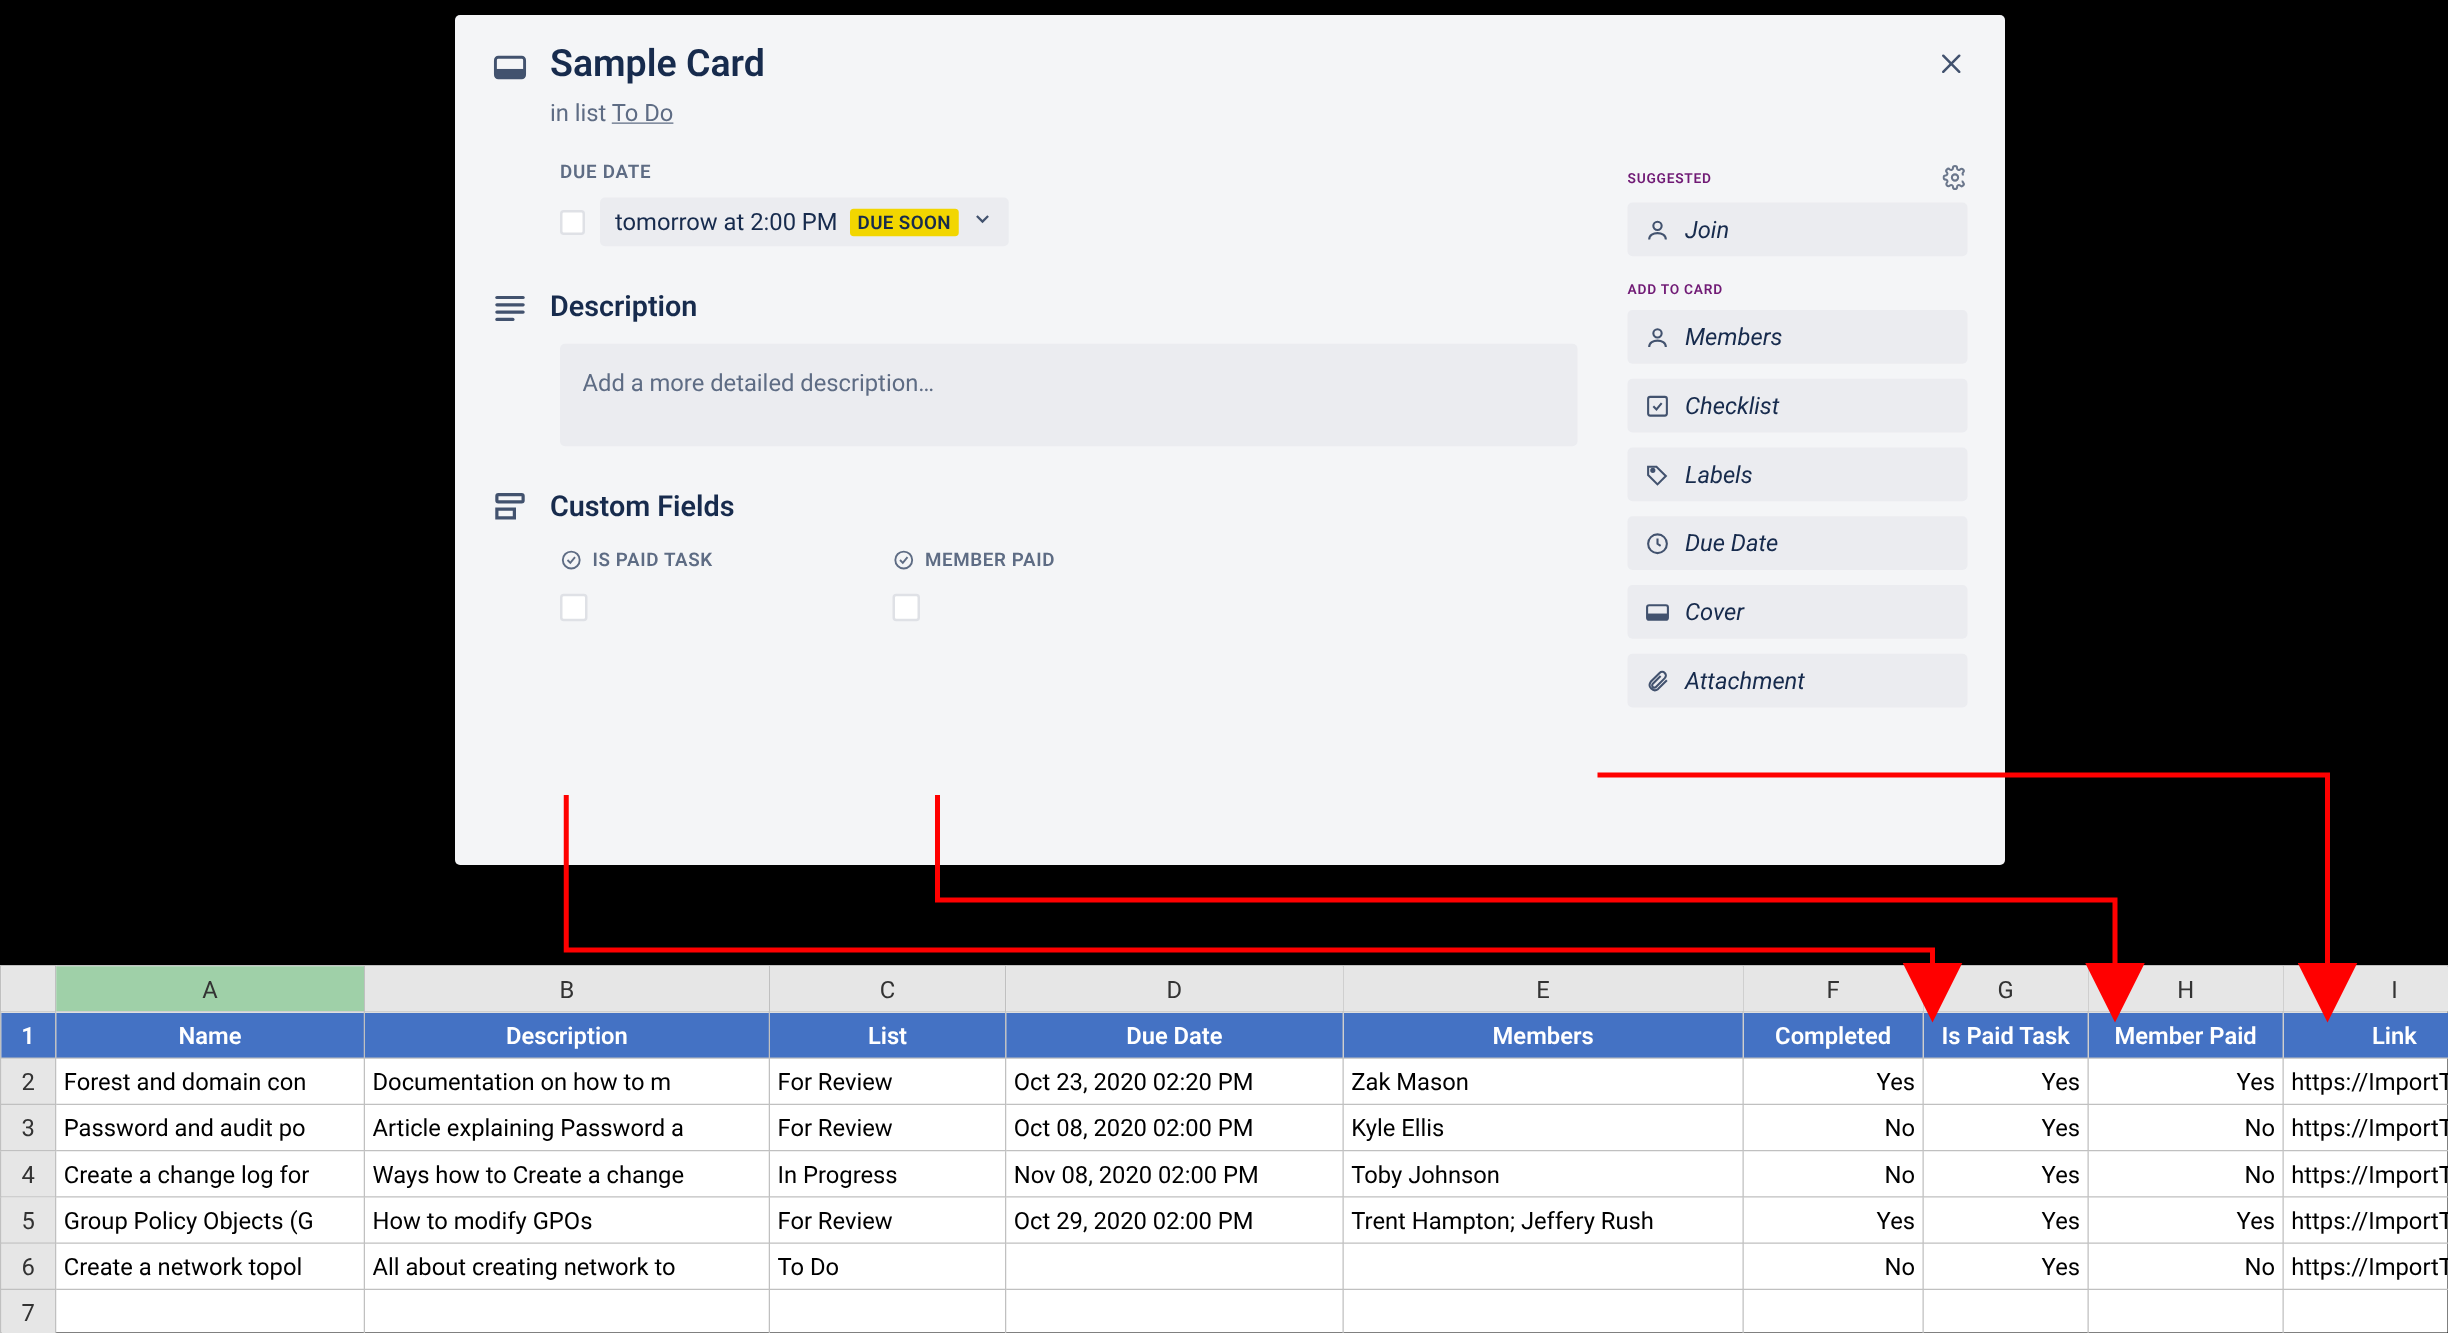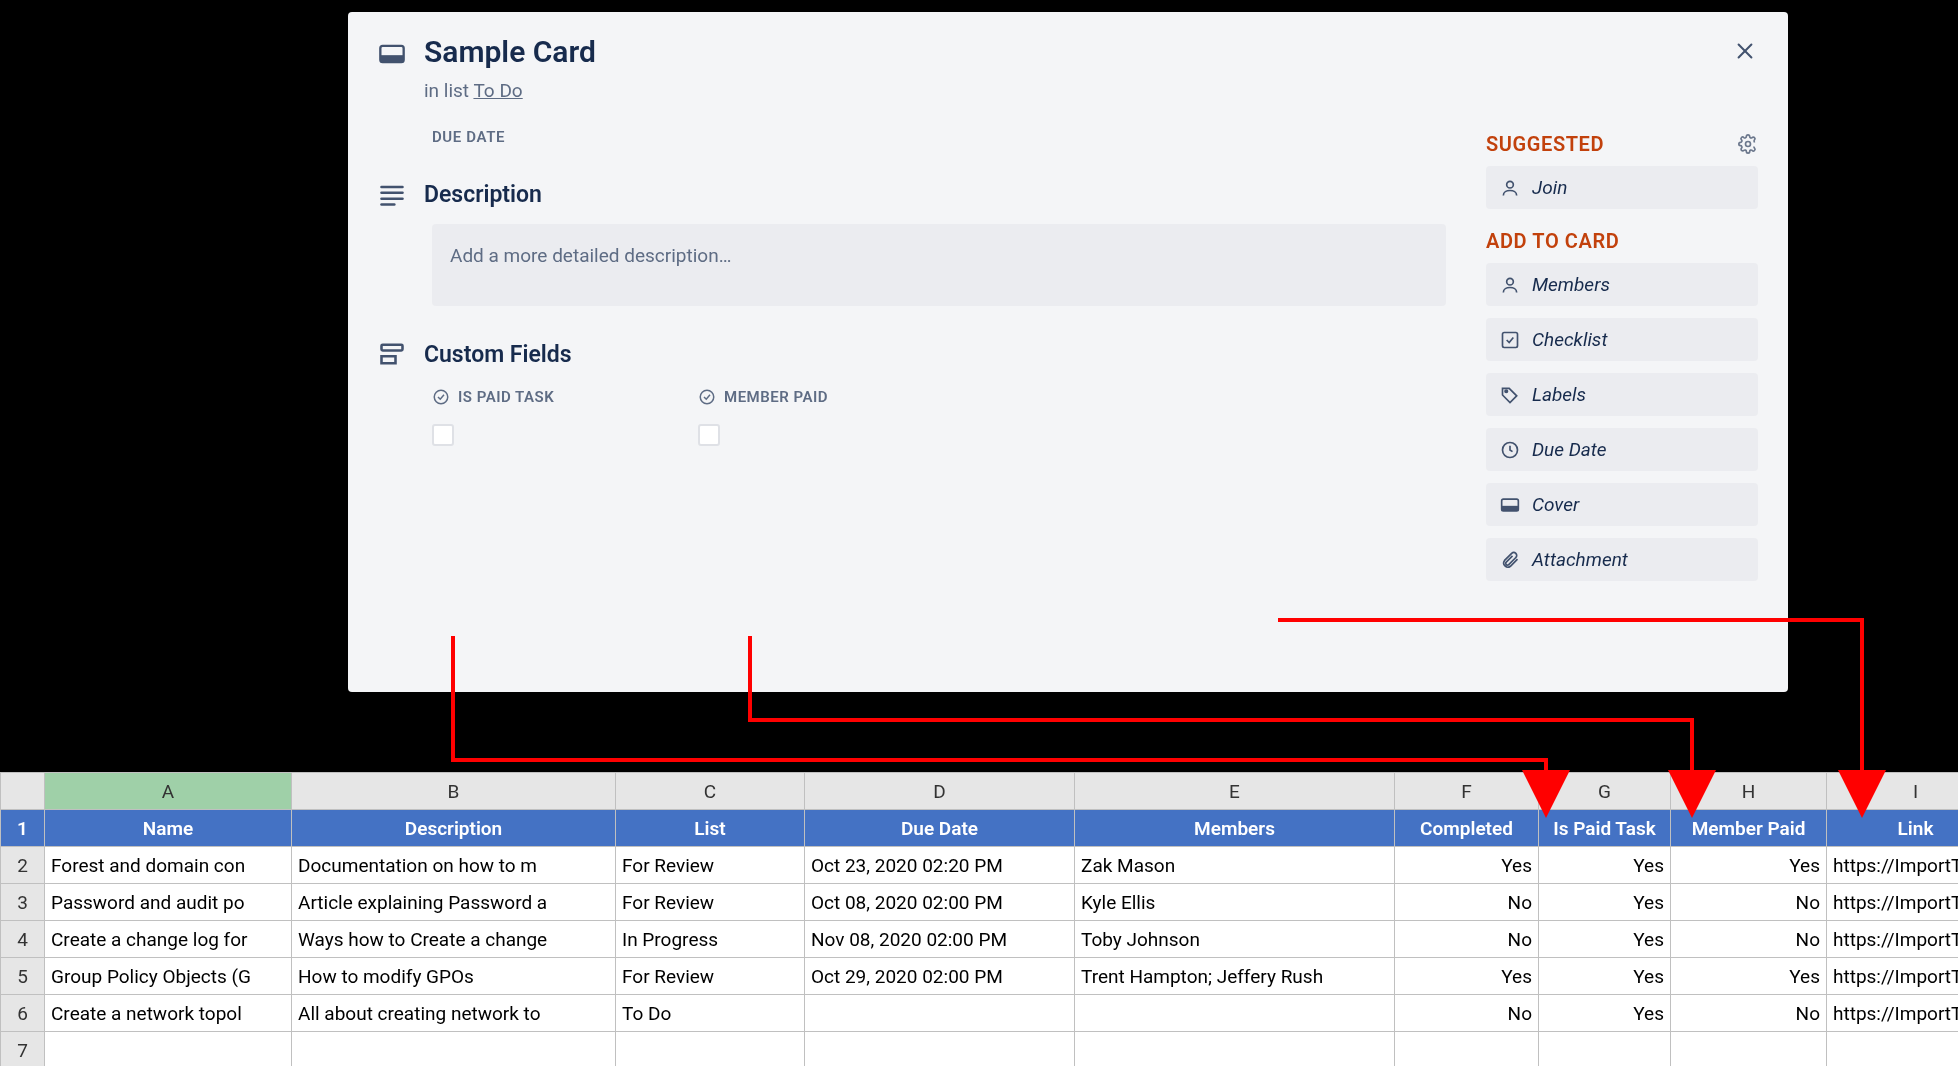--- a/index.html
+++ b/index.html
@@ -1,19 +1,19 @@
 <!DOCTYPE html>
 <html><head>
 <meta charset="utf-8">
 <style>
   * { box-sizing: border-box; margin: 0; padding: 0; }
   html, body { width: 1958px; height: 1066px; font-family: -apple-system, "Segoe UI", Roboto, Helvetica, Arial, sans-serif; background:#000; }
   
   .card-modal {
-    position:absolute; left:348px; top:12px; width:1440px; height:680px;
+    position:absolute; left:364px; top:12px; width:1240px; height:680px;
     background:#f4f5f7; border-radius:4px; box-shadow:0 8px 20px rgba(0,0,0,.25);
     padding:22px 30px;
   }
   .card-modal .close-btn {
     position:absolute; top:20px; right:24px; width:38px; height:38px;
     border-radius:4px; cursor:pointer; display:flex; align-items:center; justify-content:center;
     color:#42526e;
   }
   .card-header { display:flex; gap:18px; align-items:flex-start; }
   .card-icon { width:28px; height:28px; color:#42526e; flex-shrink:0; margin-top:6px;}
@@ -39,21 +39,21 @@
   .desc-area { margin-top:16px; background:#ebecf0; border-radius:4px; padding:20px 18px; font-size:19px; color:#5e6c84; cursor:text; min-height:82px;}
 
   .cf-row { display:flex; gap:36px; margin-top:20px; }
   .cf-item { min-width:230px; }
   .cf-label { display:flex; align-items:center; gap:8px; font-size:15px; font-weight:600; letter-spacing:.5px; color:#5e6c84; }
   .cf-label svg { width:18px; height:18px; }
   .cf-chk { margin-top:18px; width:22px; height:22px; background:#fff; border:2px solid #dfe1e6; border-radius:3px; cursor:pointer;}
   .cf-input { margin-top:14px; width:260px; background:#ebecf0; border:none; border-radius:4px; padding:12px 14px; font-size:19px; color:#5e6c84; }
   .cf-input::placeholder { color:#5e6c84; }
 
-  .side-label { display:flex; align-items:center; justify-content:space-between; font-size:20px; font-weight:600; letter-spacing:.6px; color:#c2410c; margin-bottom:10px; margin-top:4px;}
+  .side-label { display:flex; align-items:center; justify-content:space-between; font-size:11px; font-weight:600; letter-spacing:.6px; color:#701a75; margin-bottom:10px; margin-top:4px;}
   .side-label .gear { width:20px; height:20px; color:#6b778c; cursor:pointer;}
   .side-btn { display:flex; align-items:center; gap:12px; background:#ebecf0; border-radius:4px; padding:10px 14px; font-size:19px; color:#172b4d; cursor:pointer; margin-bottom:12px;font-style:italic;}
   .side-btn svg { width:20px; height:20px; color:#42526e; flex-shrink:0;}
   .side-group { margin-top:20px; }
 
   
   .sheet {
     position:absolute; left:0; top:772px; width:1958px; height:294px;
     background:#fff; font-size:19px;
   }
@@ -95,20 +95,32 @@
         <span>in list </span><a href="#">To Do</a>
       </div>
     </div>
   </div>
 
   <div class="card-body">
 
     <div class="card-main">
 
       <div class="section-label">DUE DATE</div>
+      <div class="due-row">
+        <div class="due-chk"></div>
+        <div class="due-pill">
+          <span>tomorrow at 2:00 PM</span>
+          <span class="due-badge">DUE SOON</span>
+          <span class="chev">
+            <svg width="18" height="18" viewBox="0 0 24 24" fill="none" stroke="currentColor" stroke-width="2.4">
+                <polyline points="6 9 12 15 18 9"></polyline>
+              </svg>
+          </span>
+        </div>
+      </div>
 
       <div class="section-head">
         <span class="hicon">
           <svg viewBox="0 0 24 24" width="28" height="28" stroke="currentColor" stroke-width="2.2" stroke-linecap="round">
               <line x1="3" y1="6" x2="21" y2="6"></line>
               <line x1="3" y1="11" x2="21" y2="11"></line>
               <line x1="3" y1="16" x2="21" y2="16"></line>
               <line x1="3" y1="21" x2="14" y2="21"></line>
             </svg>
         </span>

